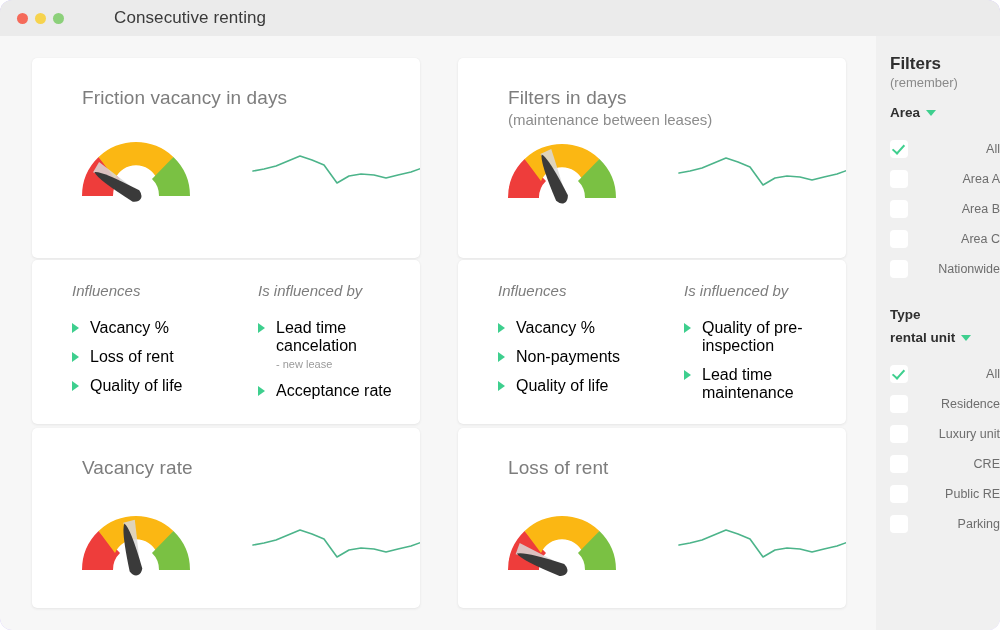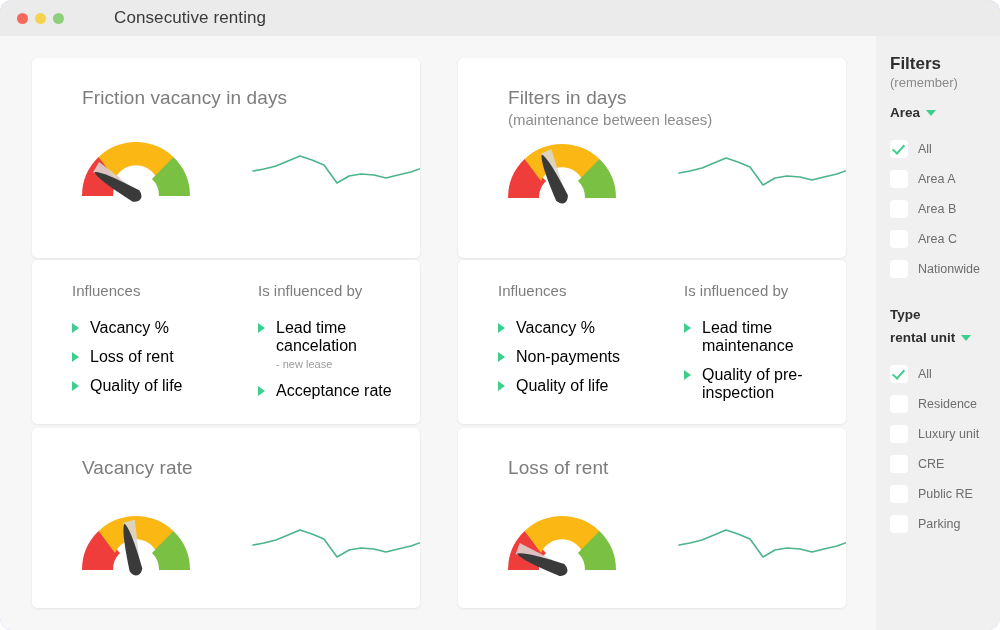--- a/index.html
+++ b/index.html
@@ -100,21 +100,21 @@
     display: inline-block;
   }
   .group-label .lbl-line { white-space: nowrap; }
 
   .checklist { margin-top: 13px; }
 
   .check-row {
     display: flex;
     align-items: center;
     height: 30px;
-    gap: 10px;
+    justify-content: space-between;
   }
   .box {
     width: 18px; height: 18px;
     background: #ffffff;
     border-radius: 4px;
     flex: 0 0 auto;
     position: relative;
   }
   .box.checked::after {
     content: "";
@@ -173,20 +173,21 @@
   .infl {
     display: flex;
     padding: 22px 0 0 40px;
     gap: 24px;
   }
   .infl-col { width: 215px; }
   .infl-head {
     font-size: 15px;
     color: #7d7d7d;
     margin-bottom: 20px;
+    font-style: italic;
   }
   .infl-item {
     display: flex;
     align-items: flex-start;
     gap: 11px;
     margin-bottom: 11px;
   }
   .tri {
     width: 0; height: 0;
     border-top: 5px solid transparent;
@@ -319,25 +320,25 @@
             </div>
             <div class="infl-item">
               <span class="tri"></span>
               <span>Quality of life</span>
             </div>
           </div>
           <div class="infl-col">
             <div class="infl-head">Is influenced by</div>
             <div class="infl-item">
               <span class="tri"></span>
+              <span>Quality of pre-inspection</span>
+            </div>
+            <div class="infl-item">
+              <span class="tri"></span>
               <span>Lead time maintenance</span>
-            </div>
-            <div class="infl-item">
-              <span class="tri"></span>
-              <span>Quality of pre-inspection</span>
             </div>
           </div>
         </div>
       </div>
 
       <div class="card" id="card3" style="left:32px; top:392px; width:388px; height:180px;">
         <div class="panel-head">
           <div class="card-title">Vacancy rate</div>
         </div>
         <div class="viz" style="margin-top:28px;">

